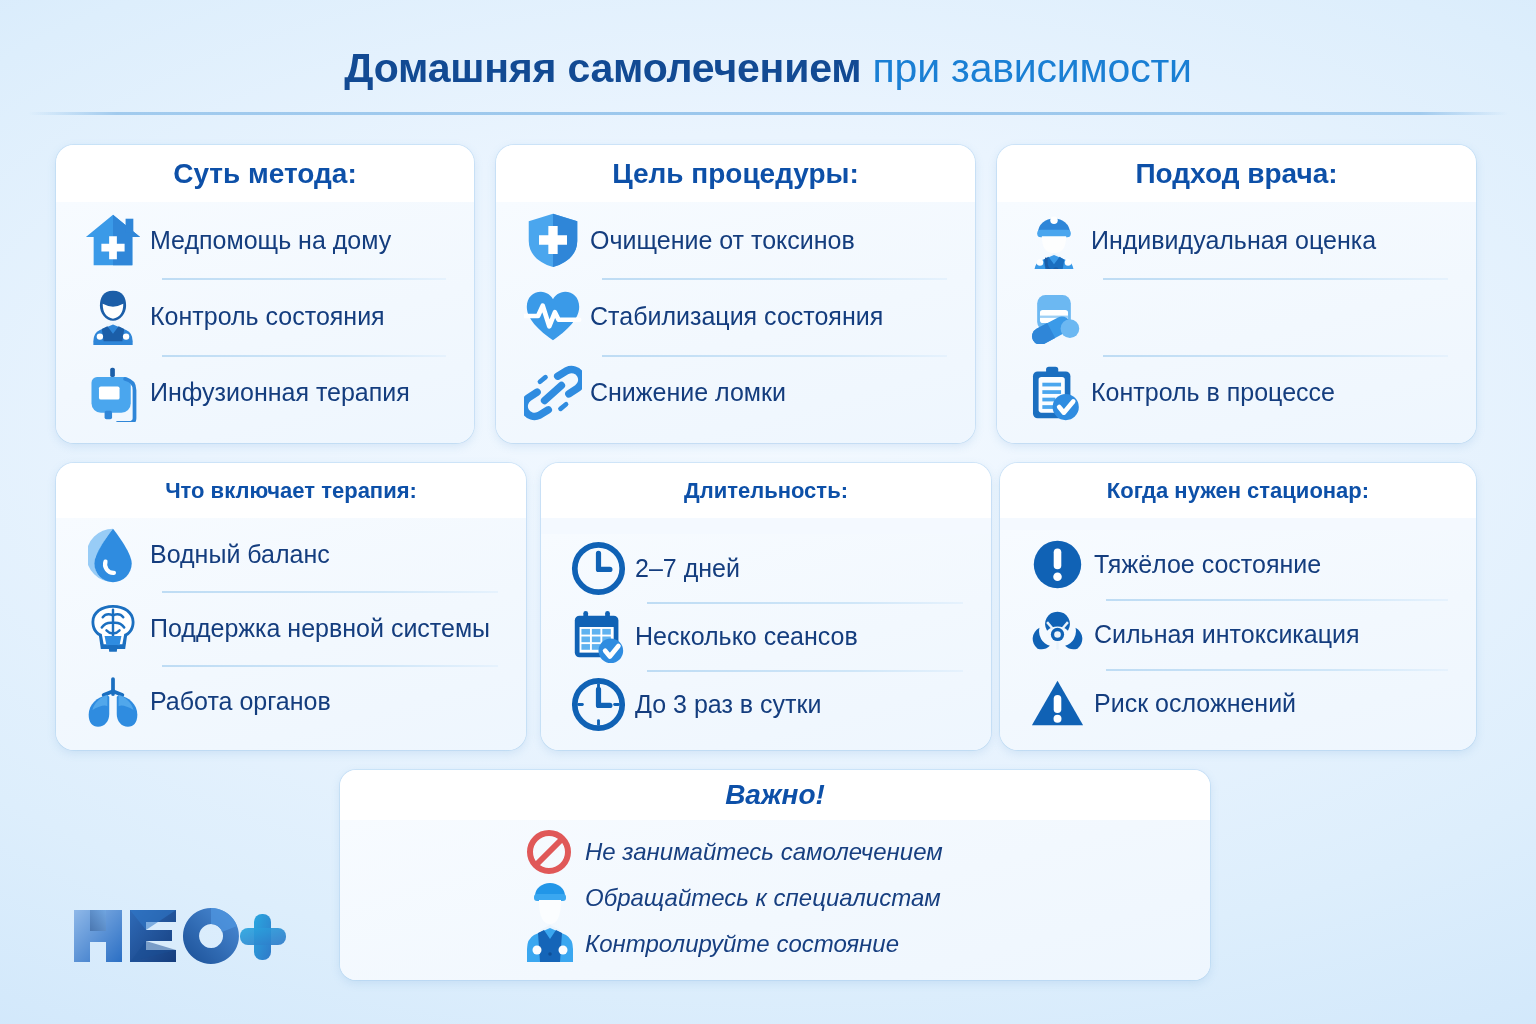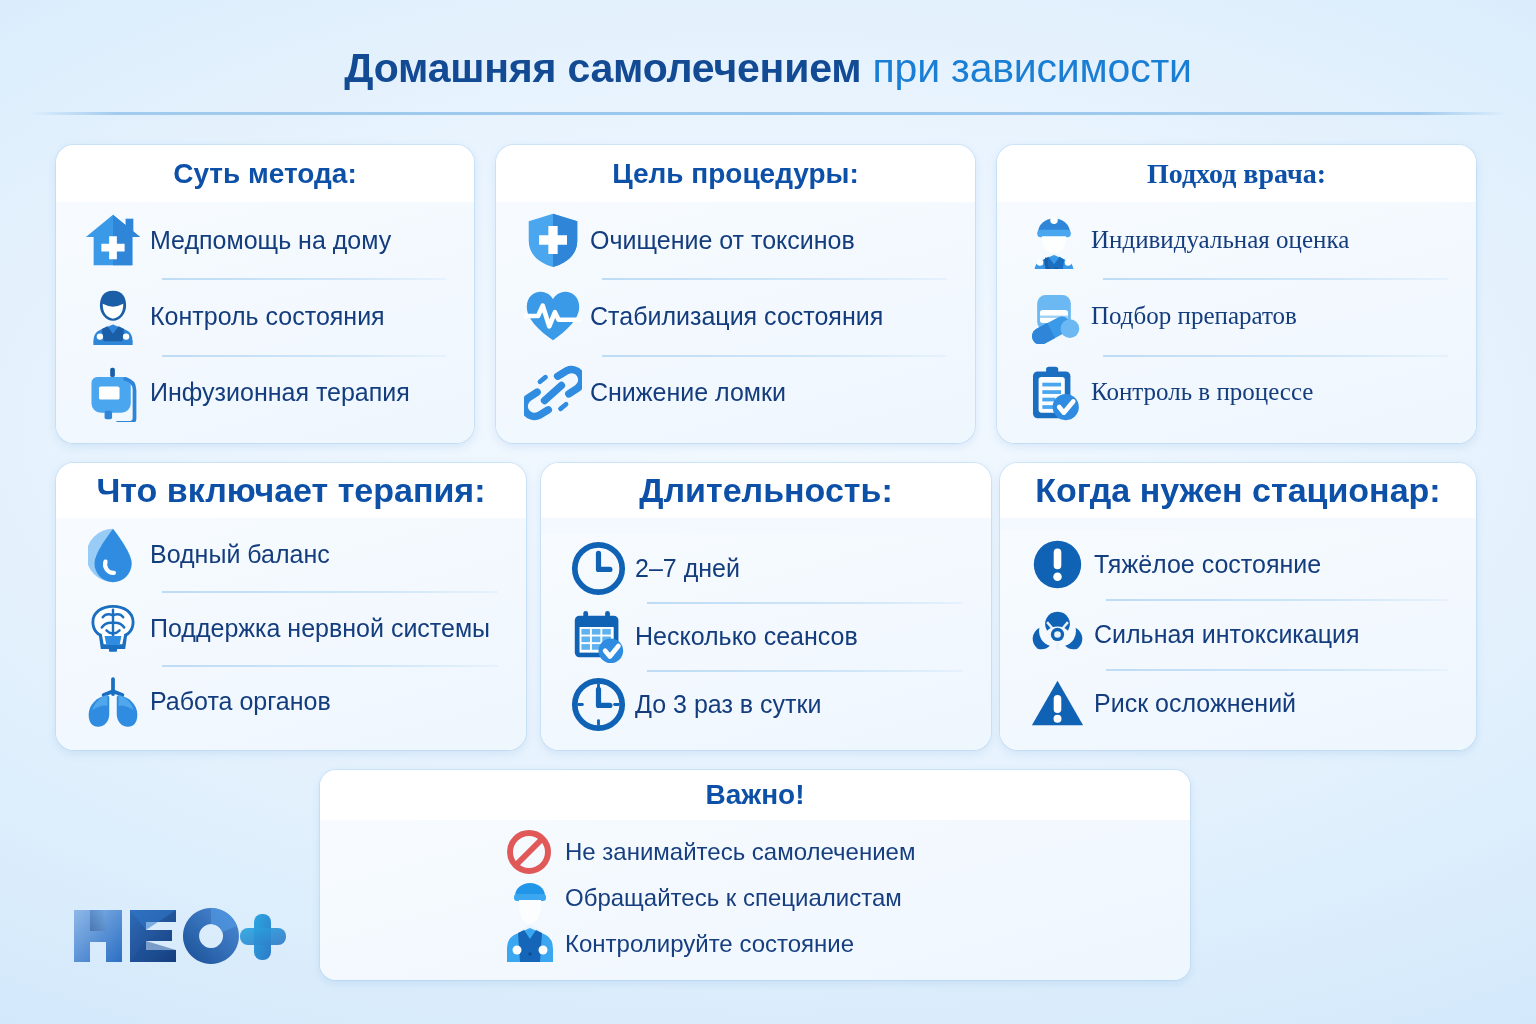--- a/index.html
+++ b/index.html
@@ -112,34 +112,35 @@
   .row-label {
     color: #143d7e;
     font-size: 25px;
     line-height: 1.15;
     white-space: nowrap;
   }
 
   
   #card-0 { left: 56px;  top: 145px; width: 418px; height: 298px; }
   #card-1 { left: 496px; top: 145px; width: 479px; height: 298px; }
-  #card-2 { left: 997px; top: 145px; width: 479px; height: 298px; font-family: Liberation Serif, serif; }
+  #card-2 { left: 997px; top: 145px; width: 479px; height: 298px; }
   #card-0 .card-head, #card-1 .card-head, #card-2 .card-head { height: 57px; font-size: 28px; }
 
   
   #card-3 { left: 56px;  top: 463px; width: 470px; height: 287px; }
   #card-4 { left: 541px; top: 463px; width: 450px; height: 287px; gap: 16px; }
   #card-5 { left: 1000px; top: 463px; width: 476px; height: 287px; gap: 12px; }
-  #card-3 .card-head, #card-4 .card-head, #card-5 .card-head { height: 55px; font-size: 34px; }
+  #card-3 .card-head, #card-4 .card-head, #card-5 .card-head { height: 55px; font-size: 22px; }
   #card-3 .row-label, #card-4 .row-label, #card-5 .row-label { font-size: 25px; }
 
   
   #card-important {
-    left: 320px; top: 770px; width: 870px; height: 210px;
+    left: 340px; top: 770px; width: 870px; height: 210px;
     border-radius: 16px;
+    font-style: italic;
   }
   #card-important .card-head { height: 50px; font-size: 28px; }
   #card-important .card-body {
     padding: 4px 16px 8px 0;
     justify-content: center;
     position: relative;
   }
   .imp-row {
     display: flex;
     align-items: center;
@@ -298,21 +299,20 @@
               <path d="M22 6 h18 a9 9 0 0 1 9 9 v20 a9 9 0 0 1 -9 9 h-18 a9 9 0 0 1 -9 -9 v-20 a9 9 0 0 1 9 -9z" fill="#6cb8f2"></path>
               <rect x="16" y="22" width="30" height="14" rx="3" fill="#ffffff"></rect>
               <rect x="16" y="28" width="30" height="2.5" fill="#9fd0f5"></rect>
               <g transform="rotate(-28 28 44)">
                 <rect x="6" y="35" width="44" height="18" rx="9" fill="#3a9ae8"></rect>
                 <path d="M6 44 a9 9 0 0 1 9 -9 h13 v18 h-13 a9 9 0 0 1 -9 -9z" fill="#2f86d8"></path>
               </g>
               <circle cx="48" cy="42" r="10" fill="#6cb8f2"></circle>
             </svg>
           </span>
-          <span class="row-label">Подбор препаратов</span>
         </div>
         <div class="row">
           <span class="row-icon">
             <svg viewBox="0 0 58 62" width="55" height="58">
               <rect x="6" y="8" width="40" height="50" rx="5" fill="#1b6fc0"></rect>
               <rect x="12" y="14" width="28" height="38" rx="3" fill="#fbfdff"></rect>
               <rect x="20" y="3" width="13" height="10" rx="3" fill="#1b6fc0"></rect>
               <g fill="#4aa6ee">
                 <rect x="16" y="20" width="20" height="4"></rect>
                 <rect x="16" y="28" width="20" height="4"></rect>

